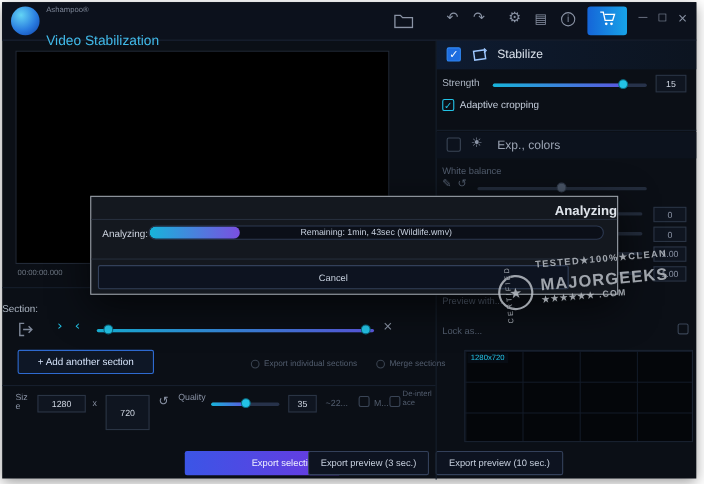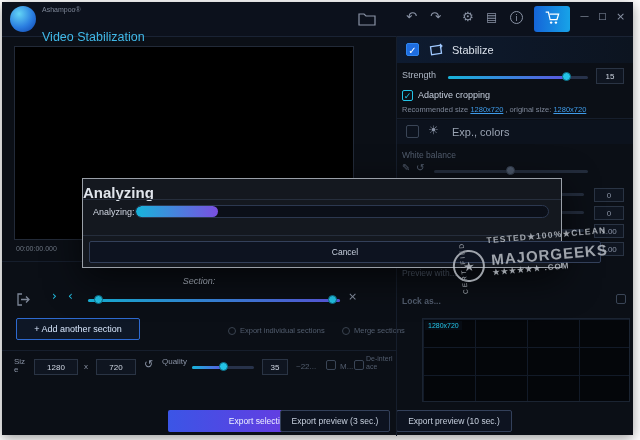--- a/index.html
+++ b/index.html
@@ -59,21 +59,21 @@
 
       <span class="abs ic" style="left:578px;top:9px;font-size:9px;">—</span>
       <span class="abs ic" style="left:596px;top:9px;font-size:9px;">□</span>
       <span class="abs ic" style="left:614px;top:8px;font-size:11px;">×</span>
     </div>
 
     <div class="abs" style="left:12px;top:44px;width:340px;height:194px;background:#000;border:1px solid #222a38;box-sizing:border-box;"></div>
     <div class="abs" style="left:14px;top:243px;font-size:7px;color:#6b7480;">00:00:00.000</div>
     <div class="hline" style="left:0;top:259px;width:394px;"></div>
 
-    <div class="abs lbl" style="left:0;top:274px;width:394px;text-align:center;font-style:italic;">Section:</div>
+    <div class="abs lbl" style="left:0;top:274px;width:394px;text-align:left;">Section:</div>
 
     <span class="abs" style="left:14px;top:290px;">
       <svg width="15" height="15" viewBox="0 0 15 15">
           <path d="M6 2H2v11h4M5 7.5h8M10 4.5l3 3-3 3" fill="none" stroke="#7e8798" stroke-width="1.3"></path>
         </svg>
     </span>
     <span class="abs ic" style="left:50px;top:287px;font-size:12px;color:#23c3e6;">›</span>
     <span class="abs ic" style="left:66px;top:287px;font-size:12px;color:#23c3e6;">‹</span>
 
     <div class="track" style="left:86px;top:297px;width:252px;">
@@ -88,21 +88,21 @@
     <span class="radio" style="left:226px;top:325px;"></span>
     <span class="abs dim" style="left:238px;top:324px;font-size:7.5px;">Export individual sections</span>
     <span class="radio" style="left:340px;top:325px;"></span>
     <span class="abs dim" style="left:352px;top:324px;font-size:7.5px;">Merge sections</span>
 
     <div class="hline" style="left:0;top:348px;width:394px;"></div>
 
     <div class="abs" style="left:12px;top:356px;width:14px;font-size:8px;line-height:8px;color:#8a93a5;word-break:break-all;">Size</div>
     <input class="abs nbox" style="left: 32px; top: 357px; width: 44px; height: 16px;" value="1280">
     <span class="abs" style="left:82px;top:360px;font-size:8px;color:#8a93a5;">x</span>
-    <input class="abs nbox" style="left: 94px; top: 357px; width: 40px; height: 16px;" value="720">
+    <input class="abs nbox" style="left: 94px; top: 357px; width: 40px; height: 32px;" value="720">
     <span class="abs ic" style="left:142px;top:356px;font-size:11px;">↺</span>
     <div class="abs" style="left:160px;top:356px;width:26px;font-size:8px;line-height:8px;color:#8a93a5;word-break:break-all;">Quality</div>
     <div class="track" style="left:190px;top:364px;width:62px;">
       <div class="fill" style="width:50%;"></div>
       <div class="dot" style="left:27px;"></div>
     </div>
     <input class="abs nbox" style="left: 260px; top: 357px; width: 26px; height: 16px;" value="35">
     <span class="abs dim" style="left:294px;top:360px;font-size:8px;">~22...</span>
     <span class="chk" style="left:324px;top:358px;width:10px;height:10px;"></span>
     <span class="abs dim" style="left:338px;top:360px;font-size:8px;">M...</span>
@@ -128,26 +128,20 @@
     <span class="abs lbl" style="left:400px;top:68px;">Strength</span>
     <div class="track" style="left:446px;top:74px;width:140px;">
       <div class="fill" style="width:85%;"></div>
       <div class="dot" style="left:114px;"></div>
     </div>
     <input class="abs nbox" style="left: 594px; top: 66px; width: 28px; height: 16px;" value="15">
 
     <span class="chk" style="left:400px;top:88px;border-color:#23c3e6;"><span>✓</span></span>
     <span class="abs" style="left:416px;top:88px;font-size:9px;color:#c6cfdd;">Adaptive cropping</span>
 
-    <div class="abs" style="left:400px;top:103px;font-size:7.5px;color:#7e8798;white-space:nowrap;">
-      <span>Recommended size</span>
-      <span style="color:#3f9be8;text-decoration:underline;">1280x720</span>
-      <span>, original size:</span>
-      <span style="color:#3f9be8;text-decoration:underline;">1280x720</span>
-    </div>
 
     <div class="hline" style="left:395px;top:116px;width:236px;"></div>
 
     <div class="abs" style="left:395px;top:118px;width:236px;height:24px;background:#0c121d;"></div>
     <span class="chk" style="left:404px;top:123px;width:13px;height:13px;"></span>
     <span class="abs ic" style="left:426px;top:121px;font-size:12px;">☀</span>
     <span class="abs" style="left:450px;top:124px;font-size:11px;color:#9aa3b2;">Exp., colors</span>
 
     <span class="abs dim" style="left:400px;top:148px;font-size:8.5px;">White balance</span>
     <span class="abs ic" style="left:400px;top:160px;font-size:10px;color:#525d6e;">✎</span>
@@ -167,35 +161,36 @@
     <div class="track dimtrack" style="left:432px;top:227px;width:150px;">
         <div class="dot dimdot" style="left:70px;"></div>
       </div>
     <div class="abs nbox" style="left:592px;top:222px;width:30px;height:14px;line-height:13px;color:#8a93a5;">1.00</div>
     <div class="track dimtrack" style="left:432px;top:245px;width:150px;">
         <div class="dot dimdot" style="left:70px;"></div>
       </div>
     <div class="abs nbox" style="left:592px;top:240px;width:30px;height:14px;line-height:13px;color:#8a93a5;">1.00</div>
 
     <span class="abs dim" style="left:400px;top:266px;font-size:8.5px;">Preview with...</span>
-    <span class="abs dim" style="left:400px;top:294px;font-size:8.5px;font-weight:bold;">Lock as...</span>
+    <span class="abs dim" style="left:400px;top:294px;font-size:8.5px;">Lock as...</span>
     <span class="chk" style="left:614px;top:292px;width:10px;height:10px;"></span>
 
     <div class="abs grid-bg" style="left:420px;top:316px;width:208px;height:84px;border:1px solid #1b2432;box-sizing:border-box;"></div>
     <span class="abs" style="left:423px;top:319px;font-size:7px;color:#23c3e6;background:rgba(8,14,22,.85);padding:1px 3px;">1280x720</span>
 
     <div class="modal">
-      <div class="abs" style="left:0;top:5px;width:478px;text-align:left;font-size:15px;font-weight:bold;color:#e0e5ec;">Analyzing</div>
+      <div class="abs" style="left:0;top:5px;width:478px;text-align:right;font-size:12px;font-weight:bold;color:#e0e5ec;">Analyzing</div>
       <div class="abs" style="left:0;top:20px;width:478px;height:1px;background:#262e3c;"></div>
       <span class="abs" style="left:10px;top:28px;font-size:9px;color:#d0d6e2;">Analyzing:</span>
       <div class="abs" style="left:52px;top:26px;width:414px;height:13px;background:#0b0f18;border:1px solid #2c3850;border-radius:7px;box-sizing:border-box;overflow:hidden;">
         <div style="height: 100%; border-radius: 7px; background: linear-gradient(90deg, rgb(23, 180, 218), rgb(122, 79, 224)); width: 20%;"></div>
       </div>
+      <div class="abs" style="left:52px;top:28px;width:414px;text-align:center;font-size:8px;color:#c6cfdd;">Remaining: 1min, 43sec (Wildlife.wmv)</div>
       <div class="abs" style="left:0;top:56px;width:478px;height:1px;background:#252d3b;"></div>
-      <div class="abs btn-dark" style="left:6px;top:62px;width:512px;height:22px;line-height:20px;border-radius:2px;">Cancel</div>
+      <div class="abs btn-dark" style="left:6px;top:62px;width:428px;height:22px;line-height:20px;border-radius:2px;">Cancel</div>
     </div>
 
   </div>
 
   <div class="wm">
     <div style="text-align:center;font-size:8.5px;font-weight:bold;letter-spacing:1.2px;">TESTED★100%★CLEAN</div>
     <div style="display:flex;align-items:center;margin-top:3px;position:relative;">
       <span style="position:absolute;left:-16px;top:14px;transform:rotate(-90deg);font-size:6.5px;letter-spacing:2px;">CERTIFIED</span>
       <div class="seal">
           <span>★</span>

